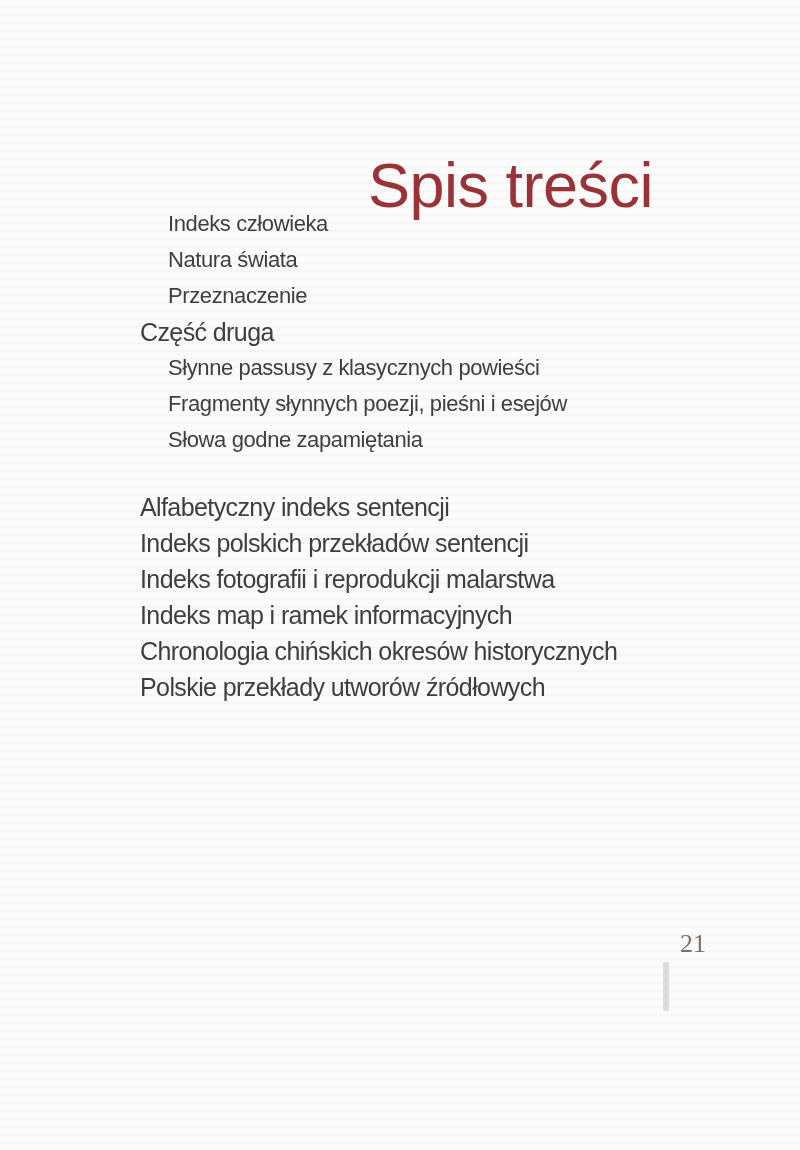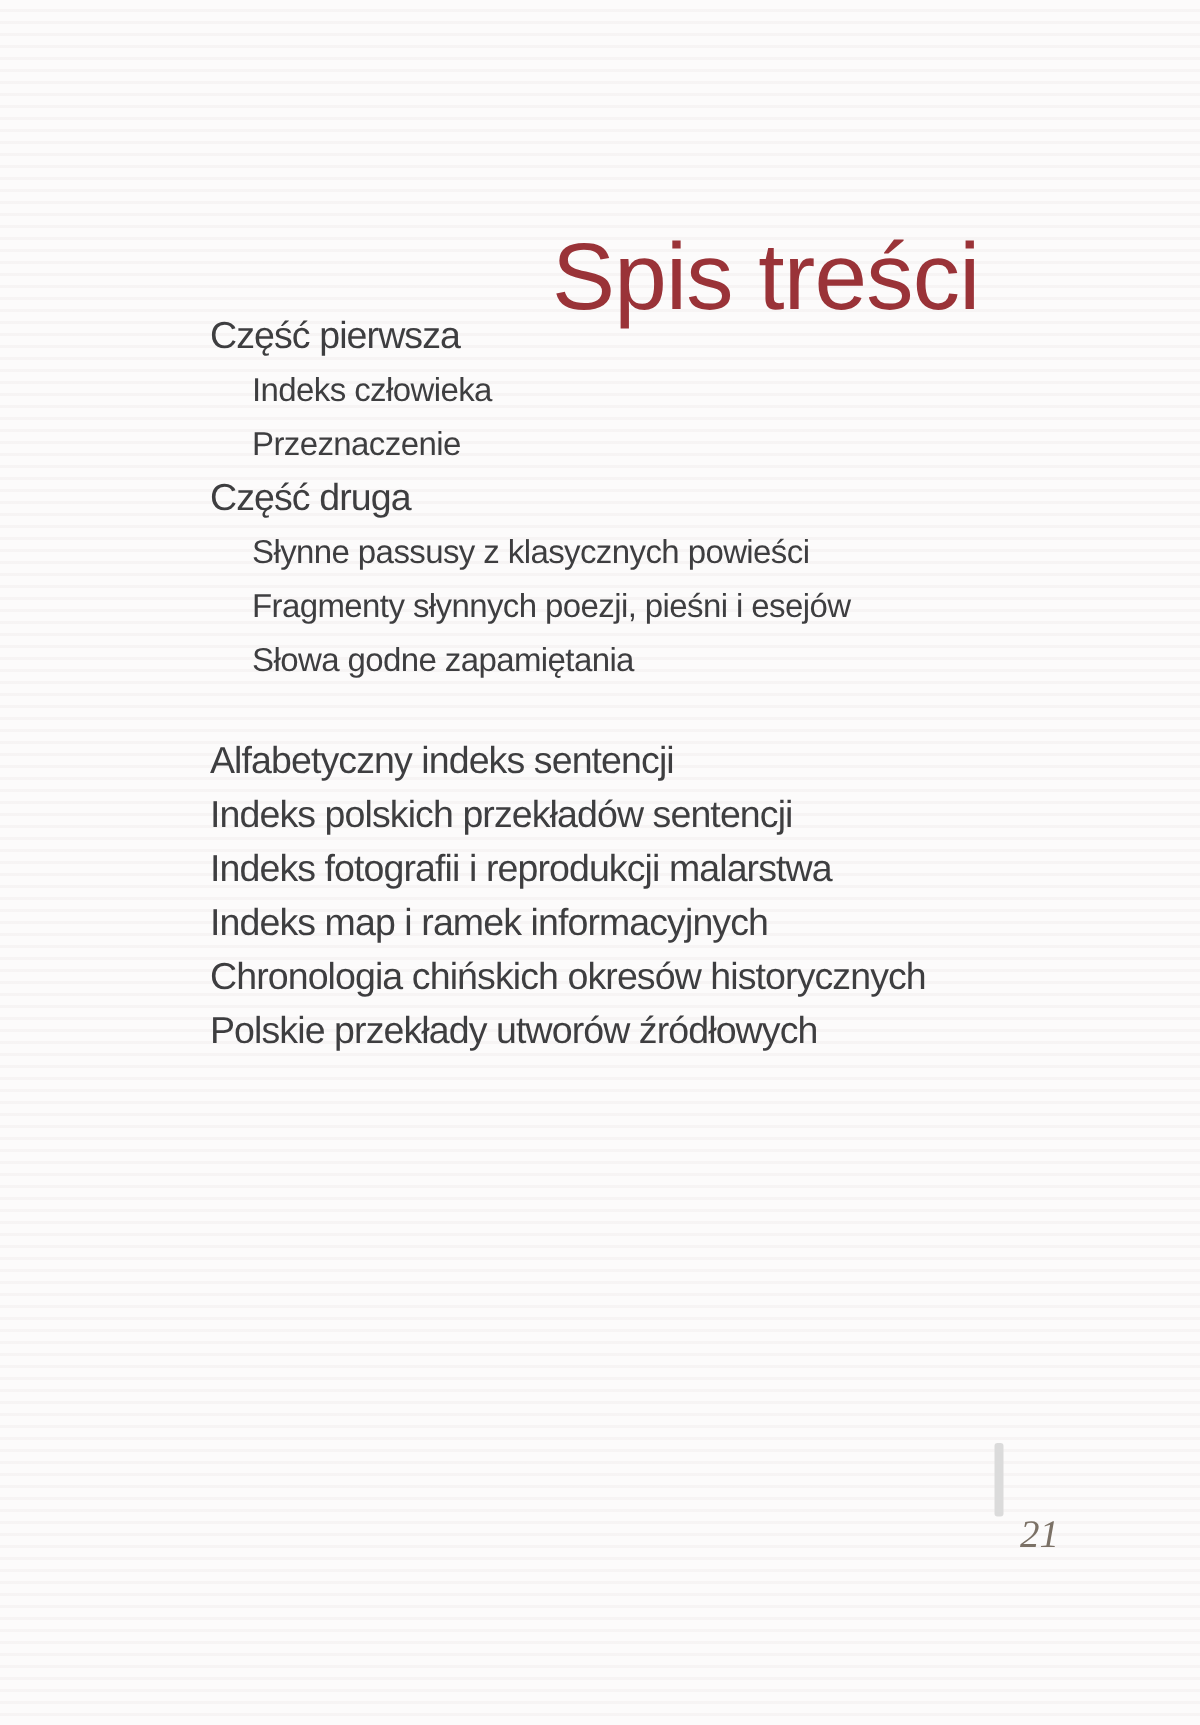--- a/index.html
+++ b/index.html
@@ -70,39 +70,38 @@
     left: 663px;
     top: 962px;
     width: 6px;
     height: 49px;
     background: #dbdbdb;
     border-radius: 2px;
   }
   .page-number {
     position: absolute;
     left: 680px;
-    top: 1010px;
+    top: 931px;
     font-family: "Liberation Serif", serif;
     font-size: 26px;
     color: #7b7166;
     line-height: 1;
-    font-style: italic;
   }
 </style>
 </head>
 <body>
 
 <div class="scan-texture"></div>
 
 <h1 class="page-title">Spis treści</h1>
 
 <div class="toc">
 
-  <div class="toc-line lvl1">Część pierwsza</div>
   <div class="toc-line lvl2">Indeks człowieka</div>
+  <div class="toc-line lvl2">Natura świata</div>
   <div class="toc-line lvl2">Przeznaczenie</div>
 
   <div class="toc-line lvl1">Część druga</div>
   <div class="toc-line lvl2">Słynne passusy z klasycznych powieści</div>
   <div class="toc-line lvl2">Fragmenty słynnych poezji, pieśni i esejów</div>
   <div class="toc-line lvl2">Słowa godne zapamiętania</div>
 
   <div class="toc-gap"></div>
 
   <div class="toc-line lvl1">Alfabetyczny indeks sentencji</div>

